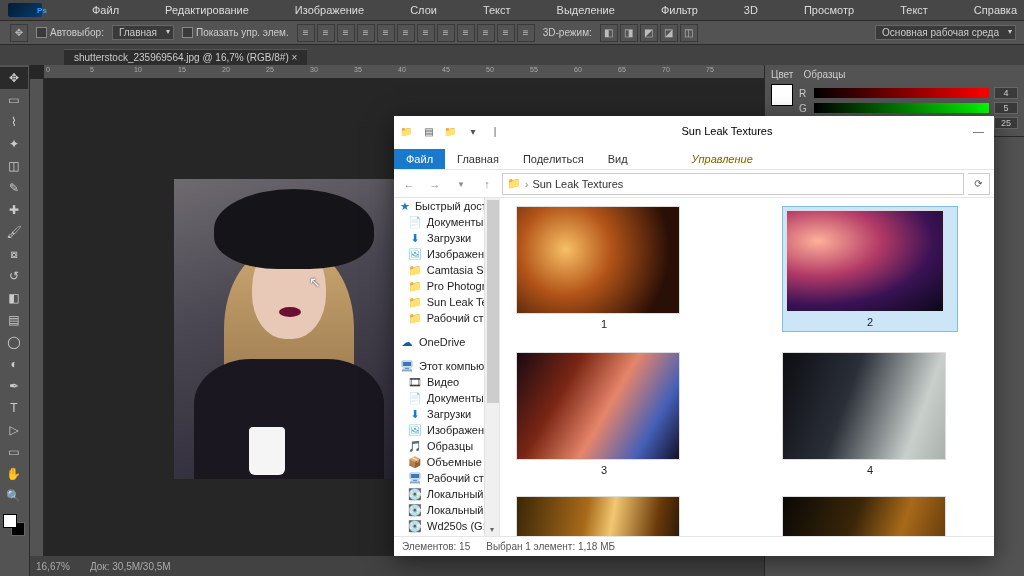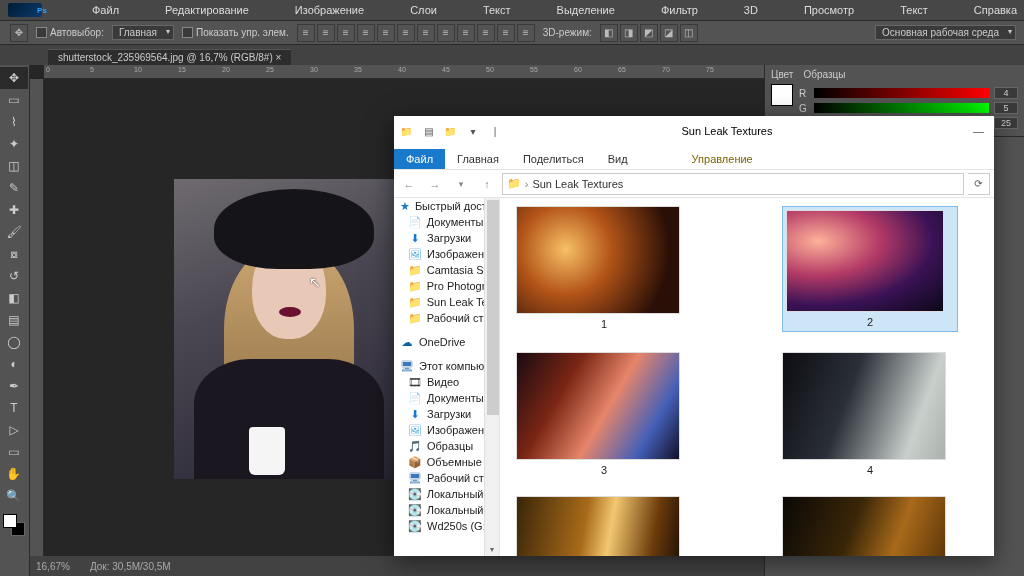--- a/index.html
+++ b/index.html
@@ -14,21 +14,21 @@
   .ps-wincontrols div { width: 14px; text-align: center; }
 
   .ps-optionbar { height: 25px; background: #535353; border-top: 1px solid #2a2a2a; border-bottom: 1px solid #2a2a2a; display: flex; align-items: center; padding-left: 10px; gap: 8px; font-size: 10px; color: #ccc; }
   .opt-check { display: flex; align-items: center; gap: 3px; }
   .opt-check .box { width: 11px; height: 11px; border: 1px solid #888; background: #3a3a3a; }
   .opt-dd { background: #3a3a3a; border: 1px solid #666; padding: 1px 16px 1px 6px; position: relative; }
   .opt-dd::after { content:"▾"; position:absolute; right:3px; font-size:8px;}
   .opt-iconbtn { width: 18px; height: 18px; border: 1px solid #3a3a3a; display:flex;align-items:center;justify-content:center;font-size:10px;color:#bbb;}
   .opt-right { margin-left:auto; display:flex; gap:6px; padding-right:8px;}
 
-  .ps-docbar { height: 20px; background: #424242; display:flex; align-items:flex-end; padding-left: 48px; font-size:10px;}
+  .ps-docbar { height: 20px; background: #424242; display:flex; align-items:flex-end; padding-left: 64px; font-size:10px;}
   .ps-tab { background:#2d2d2d; color:#ccc; padding:2px 10px; border-top:1px solid #555; display:flex; align-items:center; gap:6px;}
 
   .ps-main { position:relative; height: 511px; background:#262626; }
   .ps-toolbox { position:absolute; left:0; top:0; width:30px; bottom:0; background:#535353; border-right:1px solid #2a2a2a; display:flex; flex-direction:column; padding-top:2px; gap:0; }
   .tool { width:28px; height:22px; display:flex; align-items:center; justify-content:center; color:#ccc; font-size:12px; }
   .tool.active { background:#2a2a2a; }
   .tool-swatch { margin-top:4px; position:relative; width:28px; height:28px;}
   .tool-swatch .fg{position:absolute;left:3px;top:3px;width:14px;height:14px;background:#fff;border:1px solid #000;}
   .tool-swatch .bg{position:absolute;right:3px;bottom:3px;width:14px;height:14px;background:#000;border:1px solid #666;}
 
@@ -291,21 +291,21 @@
     <div class="exp-title-right">
       <span>—</span>
     </div>
   </div>
 
   <div class="exp-ribbon-tabs">
     <div class="tab file">Файл</div>
     <div class="tab">Главная</div>
     <div class="tab">Поделиться</div>
     <div class="tab">Вид</div>
-    <div class="tab ctx" style="margin-left:40px;">Управление</div>
+    <div class="tab ctx" style="margin-left:40px;font-style:italic;">Управление</div>
   </div>
 
   <div class="exp-addr">
     <div class="nav">←</div>
     <div class="nav">→</div>
     <div class="nav" style="font-size:9px;">▾</div>
     <div class="nav">↑</div>
     <div class="crumb">
       <span class="folder-ico">📁</span>
       <span style="color:#888;">›</span>
@@ -439,13 +439,17 @@
             <div class="img tex5"></div>
           </div>
           <div class="thumb">
             <div class="img tex6"></div>
           </div>
         </div>
       </div>
     </div>
   </div>
 
+  <div class="exp-status">
+    <span>Элементов: 15</span>
+    <span>Выбран 1 элемент: 1,18 МБ</span>
+  </div>
 </div>
 
 </body></html>

